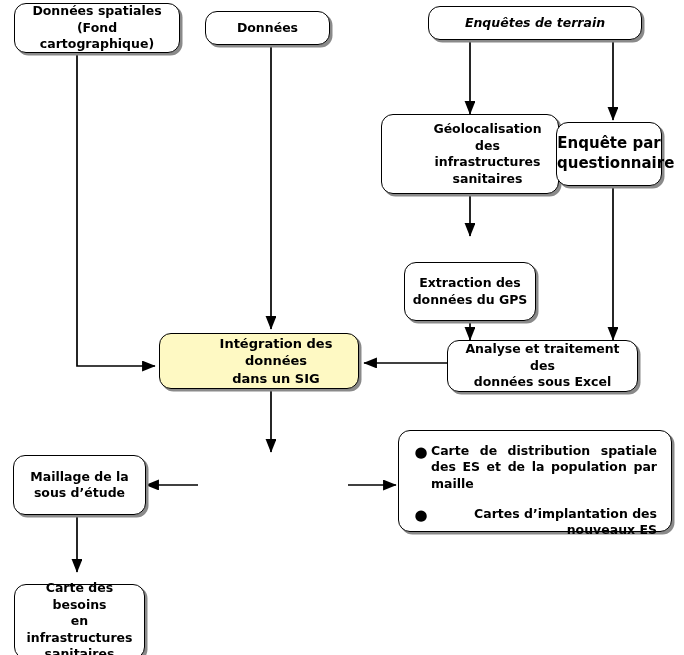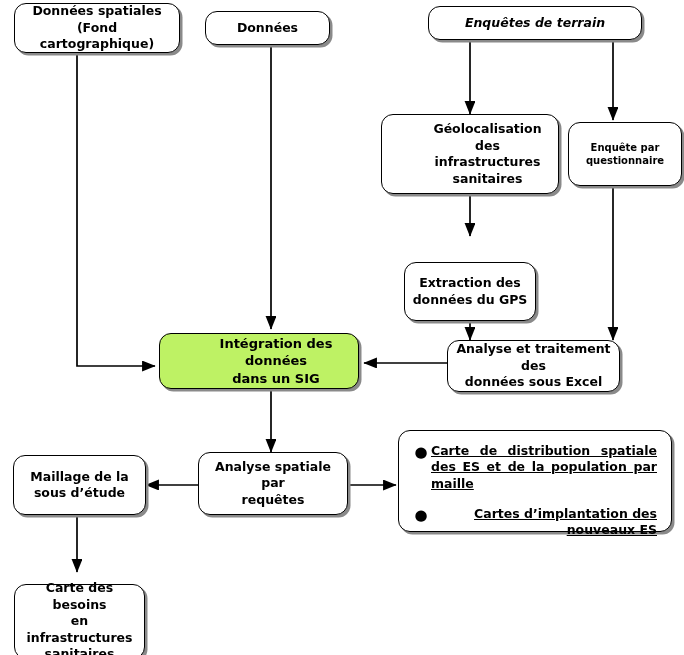--- a/index.html
+++ b/index.html
@@ -41,21 +41,21 @@
     line-height: 1.32;
     z-index: 2;
   }
   .node .txt {
     display: block;
     width: 100%;
     padding: 0 6px;
     white-space: pre-line;
   }
   .node.yellow {
-    background: #bef264;
+    background: #fef9c3;
     border-width: 1.6px;
     padding-left: 34px;
   }
   .node.bullets {
     display: block;
     text-align: left;
     padding: 12px 14px 10px 12px;
   }
   .bullet-row {
     display: flex;
@@ -70,21 +70,20 @@
     line-height: 1.25;
     text-align: center;
     color: #000;
   }
   .bullet-txt {
     flex: 1 1 auto;
     font-size: 12.5px;
     font-weight: bold;
     line-height: 1.3;
     text-align: justify;
-    text-decoration: underline;
   }
   .bullet-txt.nojust { text-align: right; }
 </style>
 </head>
 <body>
 
 <div id="canvas">
 
   <svg id="edges" viewBox="0 0 684 655" xmlns="http://www.w3.org/2000/svg">
     <defs>
@@ -120,49 +119,45 @@
   <div class="node" style="left:428px; top:6px; width:214px; height:34px; font-size:12.5px;font-style:italic;">
     <span class="txt">Enquêtes de terrain</span>
   </div>
 
   <div class="node" style="left:381px; top:114px; width:178px; height:80px; font-size:12.5px;padding-left:35px;">
     <span class="txt">Géolocalisation des
 infrastructures
 sanitaires</span>
   </div>
 
-  <div class="node" style="left:556px; top:122px; width:114px; height:64px; font-size:10px;margin-left:12px;">
+  <div class="node" style="left:556px; top:122px; width:106px; height:64px; font-size:15px;">
     <span class="txt">Enquête par
 questionnaire</span>
   </div>
 
   <div class="node" style="left:404px; top:236px; width:132px; height:59px; font-size:12.5px;margin-top:26px;">
     <span class="txt">Extraction des
 données du GPS</span>
   </div>
 
   <div class="node yellow" style="left:159px; top:333px; width:200px; height:56px; font-size:13px;">
     <span class="txt">Intégration des données
 dans un SIG</span>
   </div>
 
-  <div class="node" style="left:447px; top:340px; width:173px; height:52px; font-size:12.5px;">
+  <div class="node" style="left:447px; top:340px; width:191px; height:52px; font-size:12.5px;">
     <span class="txt">Analyse et traitement des
 données sous Excel</span>
   </div>
 
   <div class="node" style="left:13px; top:455px; width:133px; height:60px; font-size:12.5px;">
     <span class="txt">Maillage de la
 sous d’étude</span>
   </div>
 
-  <div class="node" style="left:198px; top:452px; width:150px; height:63px; font-size:12.5px;">
-    <span class="txt">Analyse spatiale par
-requêtes</span>
-  </div>
 
   <div class="node bullets" style="left:398px; top:430px; width:274px; height:102px;">
     <div class="bullet-row">
       <span class="bullet-dot">●</span>
       <span class="bullet-txt">Carte de distribution spatiale des ES et de la population par maille</span>
     </div>
     <div class="bullet-row">
       <span class="bullet-dot">●</span>
       <span class="bullet-txt nojust">Cartes d’implantation des nouveaux ES</span>
     </div>

